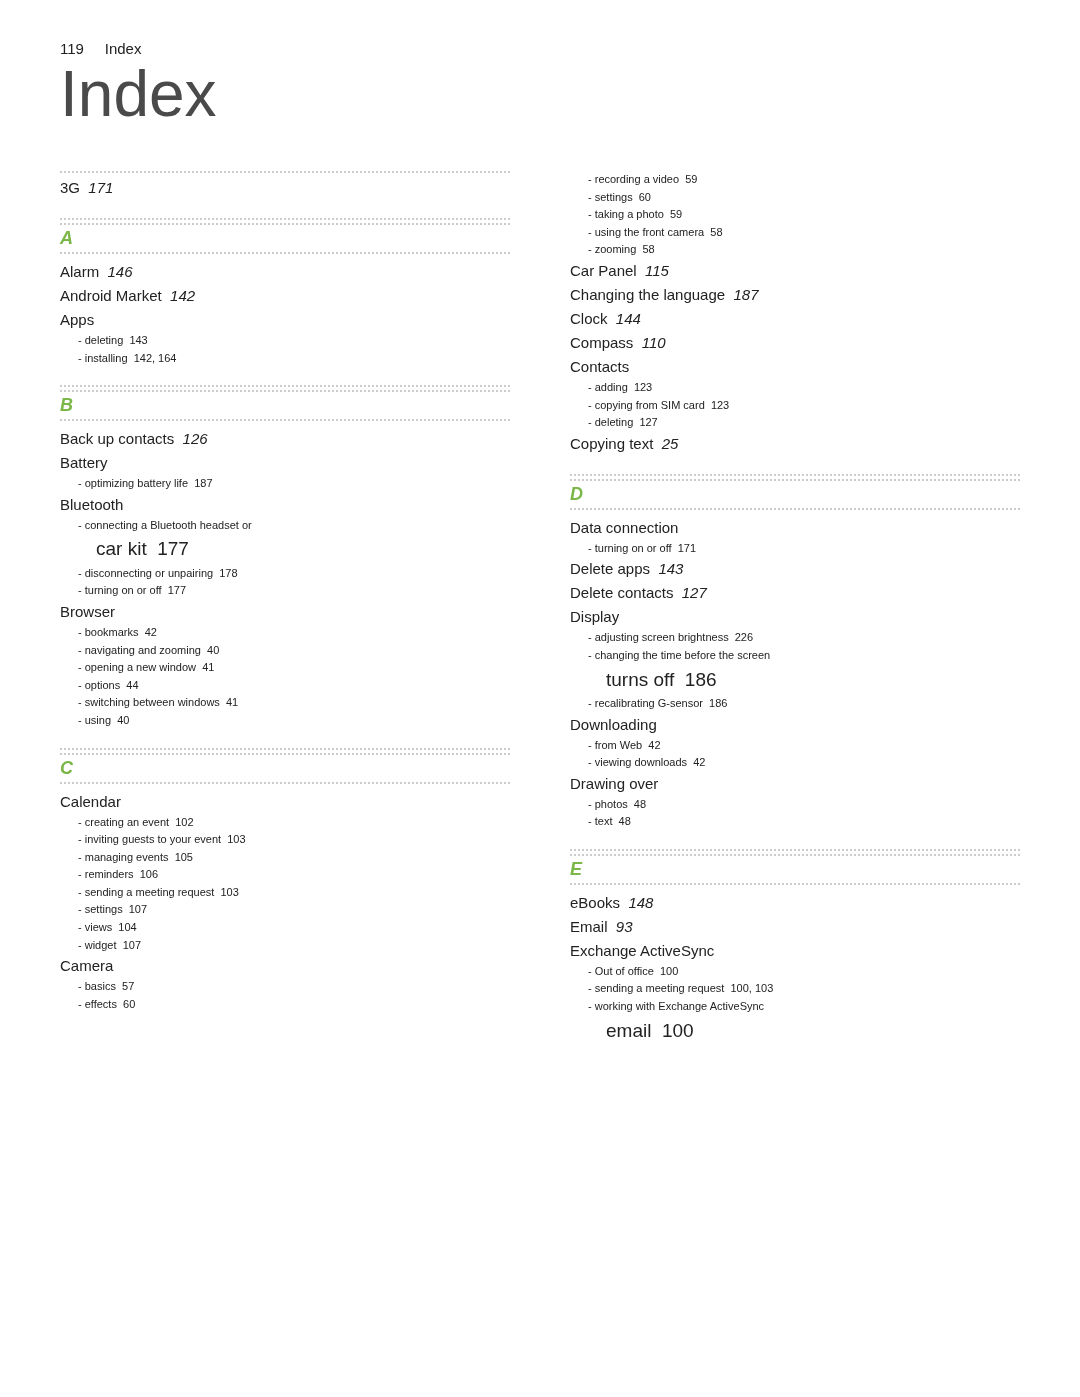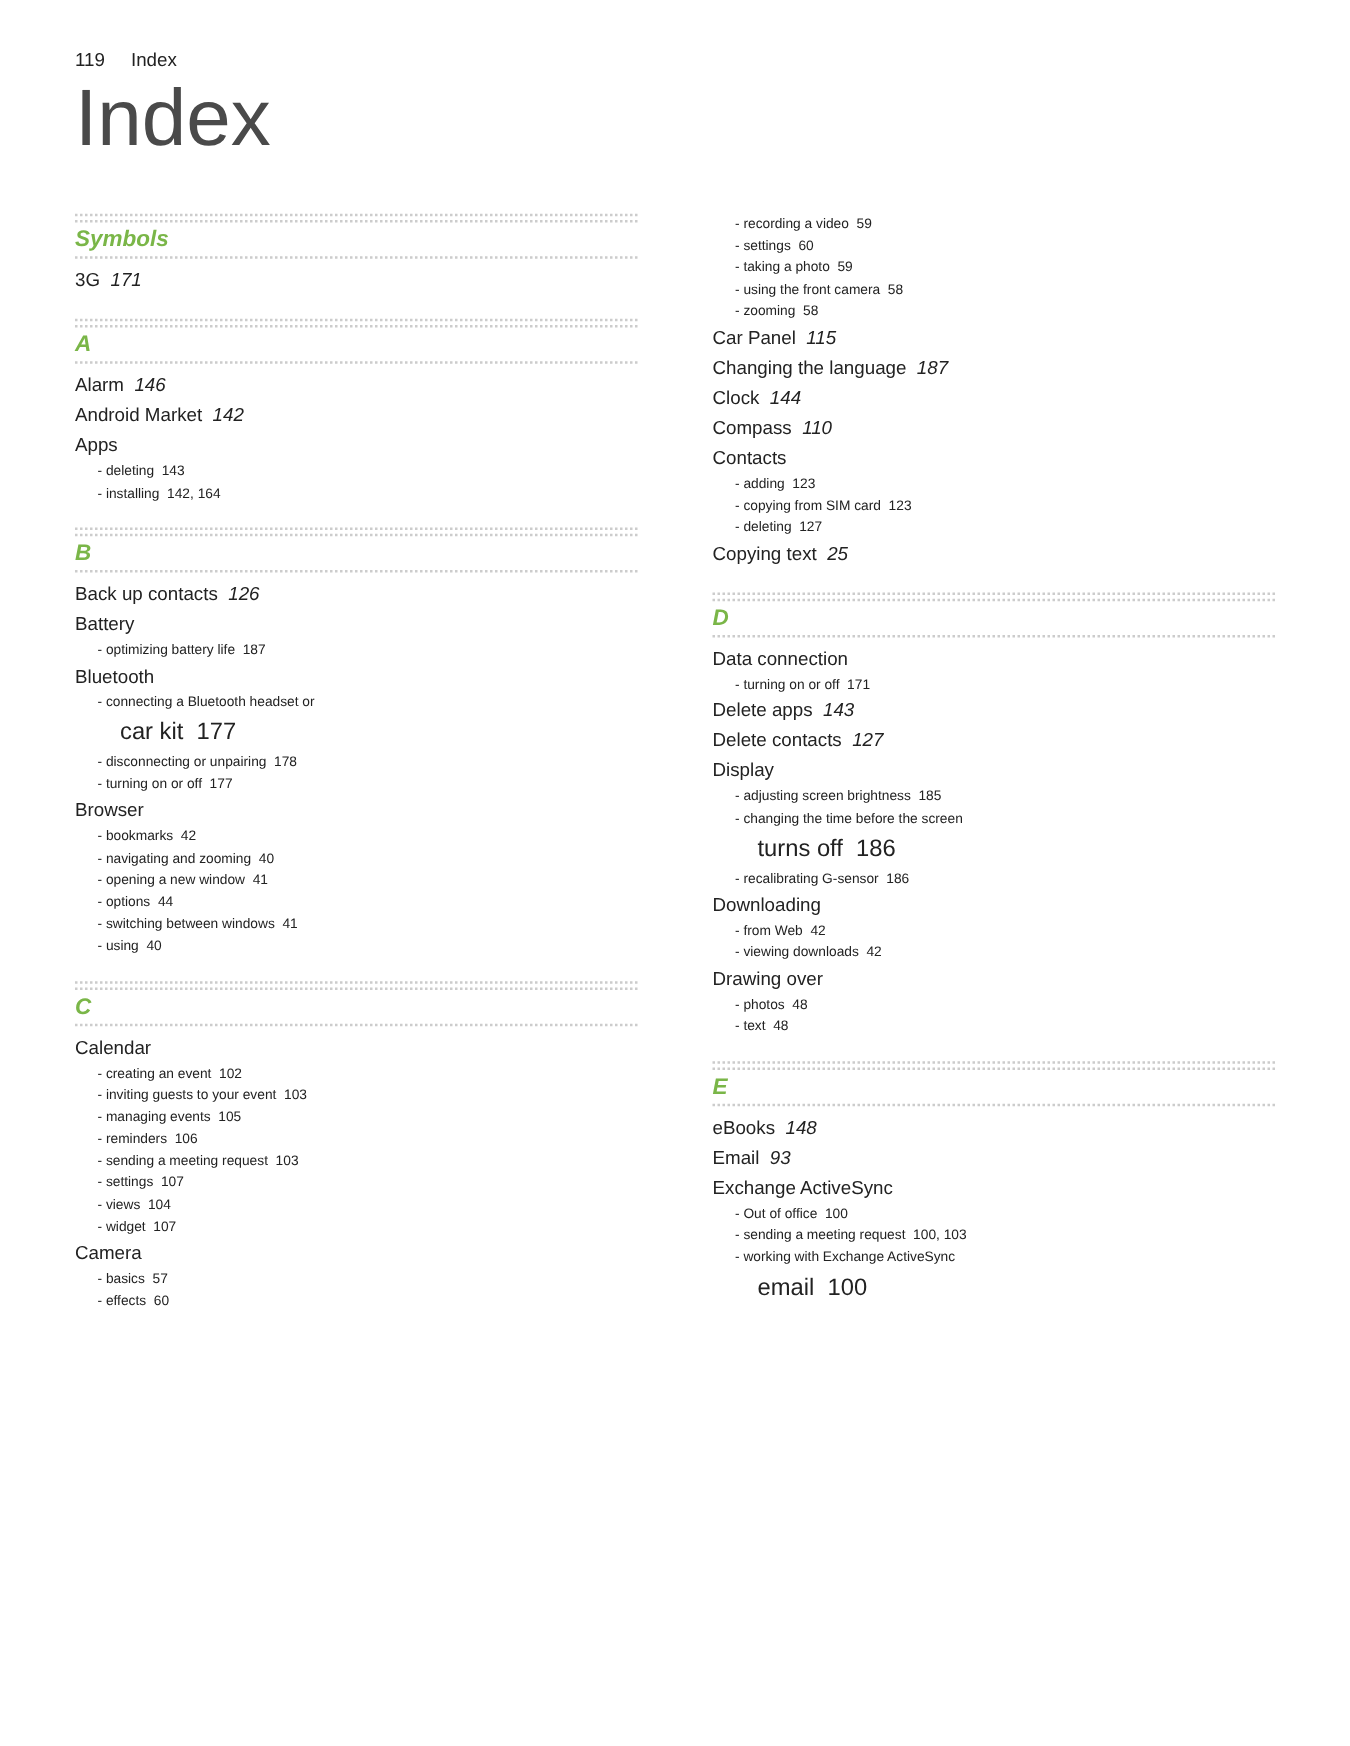--- a/index.html
+++ b/index.html
@@ -91,23 +91,20 @@
 </div>
 
 <h1 class="index-title">Index</h1>
 
 <div class="columns-container">
 
   <div class="column">
 
     <div class="section">
       <div class="top-divider"></div>
-      <div class="section-header">
-        <span class="section-letter">Symbols</span>
-      </div>
       <div class="entry">
         3G &nbsp;<span class="page-num">171</span>
       </div>
     </div>
 
     <div class="section">
       <div class="top-divider"></div>
       <div class="section-header">
         <span class="section-letter">A</span>
       </div>
@@ -183,21 +180,21 @@
     <div class="section">
       <div class="top-divider"></div>
       <div class="section-header">
         <span class="section-letter">D</span>
       </div>
       <div class="entry">Data connection</div>
       <div class="sub-entry">- turning on or off &nbsp;<span class="page-num">171</span></div>
       <div class="entry">Delete apps &nbsp;<span class="page-num">143</span></div>
       <div class="entry">Delete contacts &nbsp;<span class="page-num">127</span></div>
       <div class="entry">Display</div>
-      <div class="sub-entry">- adjusting screen brightness &nbsp;<span class="page-num">185</span></div>
+      <div class="sub-entry">- adjusting screen brightness &nbsp;<span class="page-num">226</span></div>
       <div class="sub-entry">- changing the time before the screen</div>
       <div class="sub-sub-entry">turns off &nbsp;<span class="page-num">186</span></div>
       <div class="sub-entry">- recalibrating G-sensor &nbsp;<span class="page-num">186</span></div>
       <div class="entry">Downloading</div>
       <div class="sub-entry">- from Web &nbsp;<span class="page-num">42</span></div>
       <div class="sub-entry">- viewing downloads &nbsp;<span class="page-num">42</span></div>
       <div class="entry">Drawing over</div>
       <div class="sub-entry">- photos &nbsp;<span class="page-num">48</span></div>
       <div class="sub-entry">- text &nbsp;<span class="page-num">48</span></div>
     </div>

